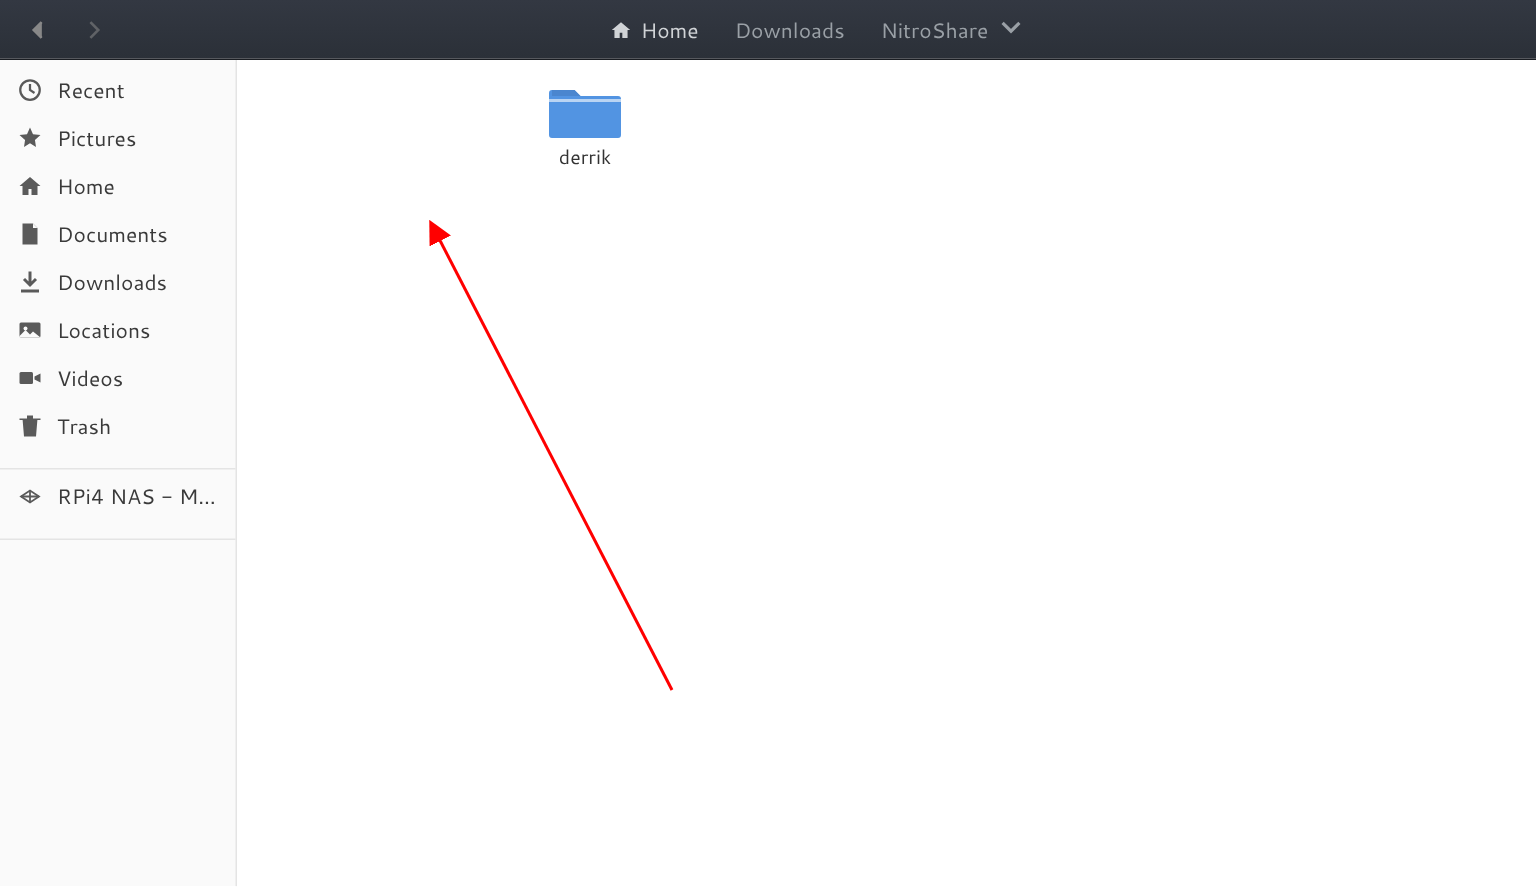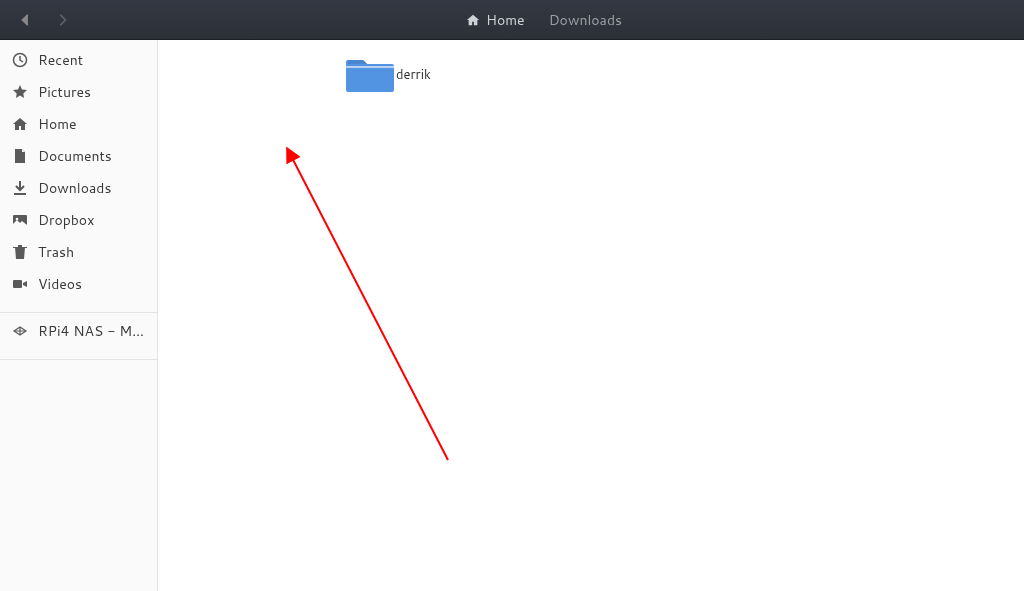--- a/index.html
+++ b/index.html
@@ -54,21 +54,21 @@
       min-height: 30px;
     }
     .sidebar-item .icon { width: 16px; height: 16px; flex: none; display: flex; align-items: center; justify-content: center; }
     .sidebar-item .icon svg { width: 16px; height: 16px; fill: #5a5a5a; }
     .sidebar-item .label { white-space: nowrap; overflow: hidden; text-overflow: ellipsis; }
     .main {
       flex: 1; background: #fff; position: relative; overflow: hidden;
     }
     .folder-item {
       width: 96px;
-      display: flex; flex-direction: row; align-items: center; gap: 2px;
+      display: flex; flex-direction: column; align-items: center; gap: 2px;
       padding: 6px 4px; cursor: pointer;
       position: absolute; top: 8px; left: 184px;
     }
     .folder-icon { width: 48px; height: 40px; }
     .folder-label { font-size: 13px; color: #333; text-align: center; }
     .arrow-overlay {
       position: absolute; pointer-events: none;
       left: 0; top: 0; width: 100%; height: 100%;
     }
   </style>
@@ -92,20 +92,28 @@
   <div class="pathbar">
     <div class="path-segment first">
       <svg viewBox="0 0 16 16">
           <path d="M8 2 1 8h2v6h4V10h2v4h4V8h2z"></path>
         </svg>
       <span>Home</span>
     </div>
     <div class="path-segment">
       <span>Downloads</span>
     </div>
+    <div class="path-segment">
+      <span>NitroShare</span>
+      <span class="path-dropdown">
+        <svg width="10" height="10" viewBox="0 0 10 10">
+            <path d="M1 3l4 4 4-4" stroke="currentColor" stroke-width="1.5" fill="none"></path>
+          </svg>
+      </span>
+    </div>
   </div>
 </div>
 
 <div class="content">
   <div class="sidebar">
     <div class="sidebar-section">
       <div class="sidebar-item">
         <span class="icon">
             <svg viewBox="0 0 16 16">
               <circle cx="8" cy="8" r="6.5" fill="none" stroke="#5a5a5a" stroke-width="1.5"></circle>
@@ -149,38 +157,38 @@
         <span class="label">Downloads</span>
       </div>
       <div class="sidebar-item">
         <span class="icon">
             <svg viewBox="0 0 16 16">
               <rect x="1" y="3" width="14" height="10" rx="1"></rect>
               <circle cx="5" cy="7" r="1.3" fill="#fafafa"></circle>
               <path d="M1 12l4-4 3 3 2-2 5 4H1z" fill="#fafafa"></path>
             </svg>
           </span>
-        <span class="label">Dropbox</span>
-      </div>
-      <div class="sidebar-item">
-        <span class="icon">
-            <svg viewBox="0 0 16 16">
-              <path d="M3 3h10l-1 12H4zM6 1h4v2H6zM1 3h14v1H1z"></path>
-            </svg>
-          </span>
-        <span class="label">Trash</span>
+        <span class="label">Locations</span>
       </div>
       <div class="sidebar-item">
         <span class="icon">
             <svg viewBox="0 0 16 16">
               <rect x="1" y="4" width="9" height="8" rx="1"></rect>
               <path d="M11 7l4-2v6l-4-2z"></path>
             </svg>
           </span>
         <span class="label">Videos</span>
+      </div>
+      <div class="sidebar-item">
+        <span class="icon">
+            <svg viewBox="0 0 16 16">
+              <path d="M3 3h10l-1 12H4zM6 1h4v2H6zM1 3h14v1H1z"></path>
+            </svg>
+          </span>
+        <span class="label">Trash</span>
       </div>
     </div>
     <div class="sidebar-section">
       <div class="sidebar-item">
         <span class="icon">
             <svg viewBox="0 0 16 16">
               <path d="M2 8l6-4 6 4-6 4z" fill="none" stroke="#5a5a5a" stroke-width="1.2"></path>
               <path d="M2 8h12M8 4v8" stroke="#5a5a5a" stroke-width="1.2"></path>
             </svg>
           </span>

